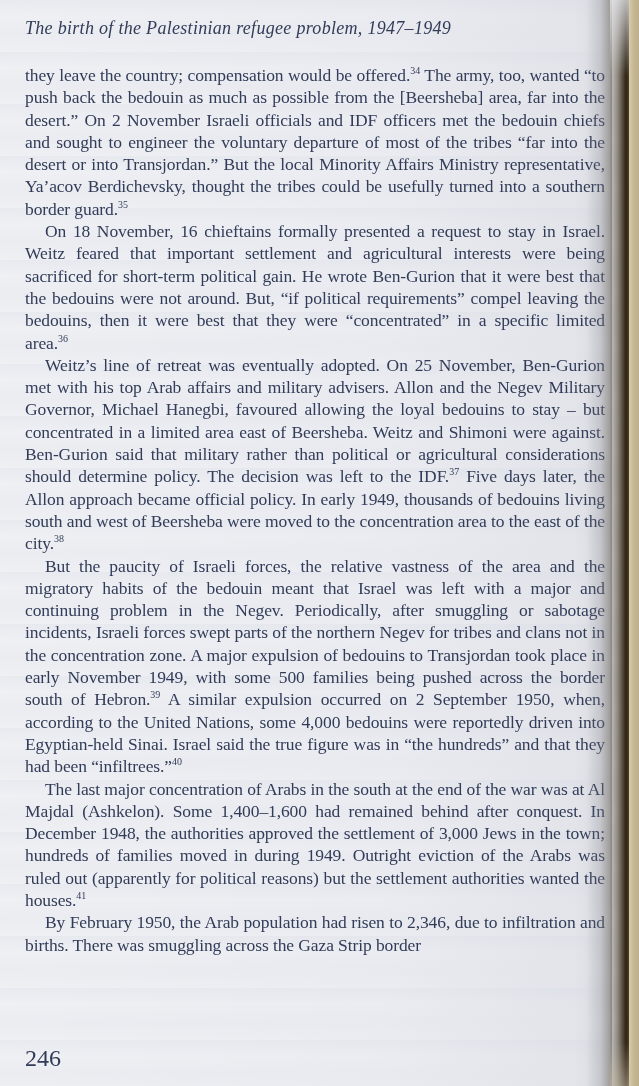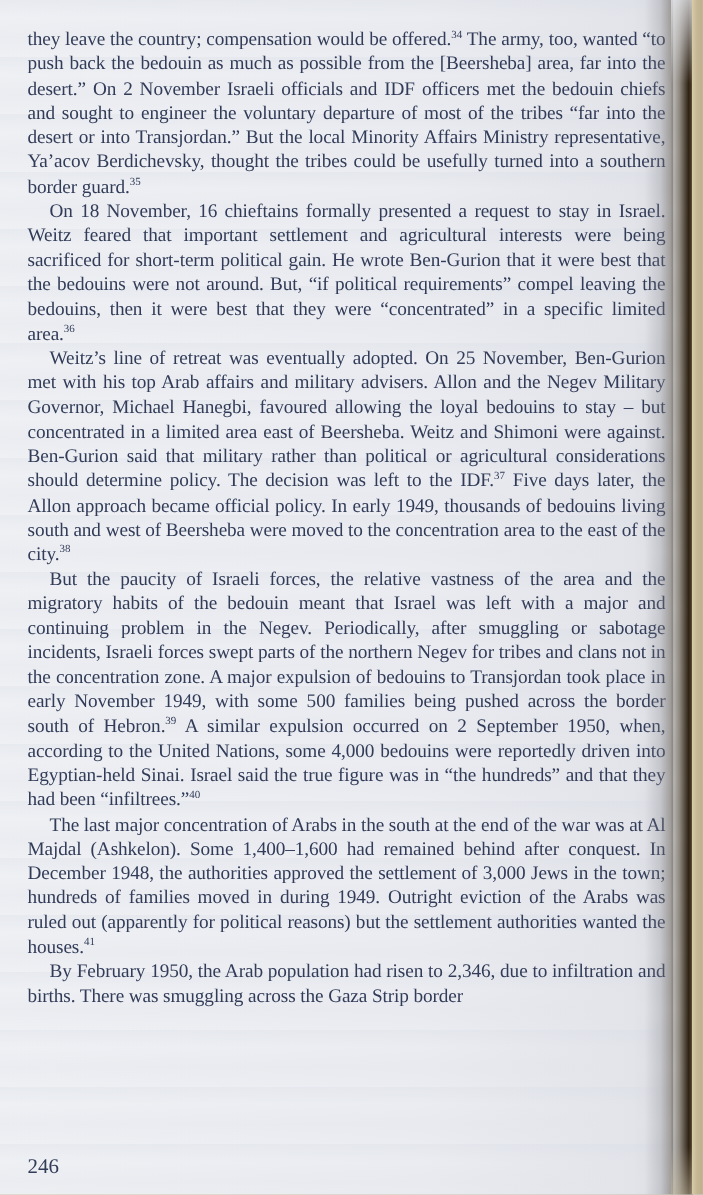--- a/index.html
+++ b/index.html
@@ -94,31 +94,32 @@
   .body-text sup {
     font-size: 10px;
     line-height: 0;
     vertical-align: super;
     letter-spacing: 0;
   }
   .page-number {
     position: absolute;
     left: 25px;
     bottom: 14px;
-    font-size: 19px;
+    font-size: 24px;
     color: var(--ink);
   }
 </style>
 </head>
 <body>
 
 <div class="scan-page">
   <div class="scan-texture"></div>
 
   <div class="content">
+    <div class="running-head">The birth of the Palestinian refugee problem, 1947–1949</div>
 
     <div class="body-text">
         <p class="">they leave the country; compensation would be offered.<sup>34</sup> The army, too, wanted “to push back the bedouin as much as possible from the [Beersheba] area, far into the desert.” On 2 November Israeli officials and IDF officers met the bedouin chiefs and sought to engineer the voluntary departure of most of the tribes “far into the desert or into Transjordan.” But the local Minority Affairs Ministry representative, Ya’acov Berdichevsky, thought the tribes could be usefully turned into a southern border guard.<sup>35</sup></p>
         <p class="indent">On 18 November, 16 chieftains formally presented a request to stay in Israel. Weitz feared that important settlement and agricultural interests were being sacrificed for short-term political gain. He wrote Ben-Gurion that it were best that the bedouins were not around. But, “if political requirements” compel leaving the bedouins, then it were best that they were “concentrated” in a specific limited area.<sup>36</sup></p>
         <p class="indent">Weitz’s line of retreat was eventually adopted. On 25 November, Ben-Gurion met with his top Arab affairs and military advisers. Allon and the Negev Military Governor, Michael Hanegbi, favoured allowing the loyal bedouins to stay – but concentrated in a limited area east of Beersheba. Weitz and Shimoni were against. Ben-Gurion said that military rather than political or agricultural considerations should determine policy. The decision was left to the IDF.<sup>37</sup> Five days later, the Allon approach became official policy. In early 1949, thousands of bedouins living south and west of Beersheba were moved to the concentration area to the east of the city.<sup>38</sup></p>
         <p class="indent">But the paucity of Israeli forces, the relative vastness of the area and the migratory habits of the bedouin meant that Israel was left with a major and continuing problem in the Negev. Periodically, after smuggling or sabotage incidents, Israeli forces swept parts of the northern Negev for tribes and clans not in the concentration zone. A major expulsion of bedouins to Transjordan took place in early November 1949, with some 500 families being pushed across the border south of Hebron.<sup>39</sup> A similar expulsion occurred on 2 September 1950, when, according to the United Nations, some 4,000 bedouins were reportedly driven into Egyptian-held Sinai. Israel said the true figure was in “the hundreds” and that they had been “infiltrees.”<sup>40</sup></p>
         <p class="indent">The last major concentration of Arabs in the south at the end of the war was at Al Majdal (Ashkelon). Some 1,400–1,600 had remained behind after conquest. In December 1948, the authorities approved the settlement of 3,000 Jews in the town; hundreds of families moved in during 1949. Outright eviction of the Arabs was ruled out (apparently for political reasons) but the settlement authorities wanted the houses.<sup>41</sup></p>
         <p class="indent">By February 1950, the Arab population had risen to 2,346, due to infiltration and births. There was smuggling across the Gaza Strip border</p>
       </div>
   </div>

